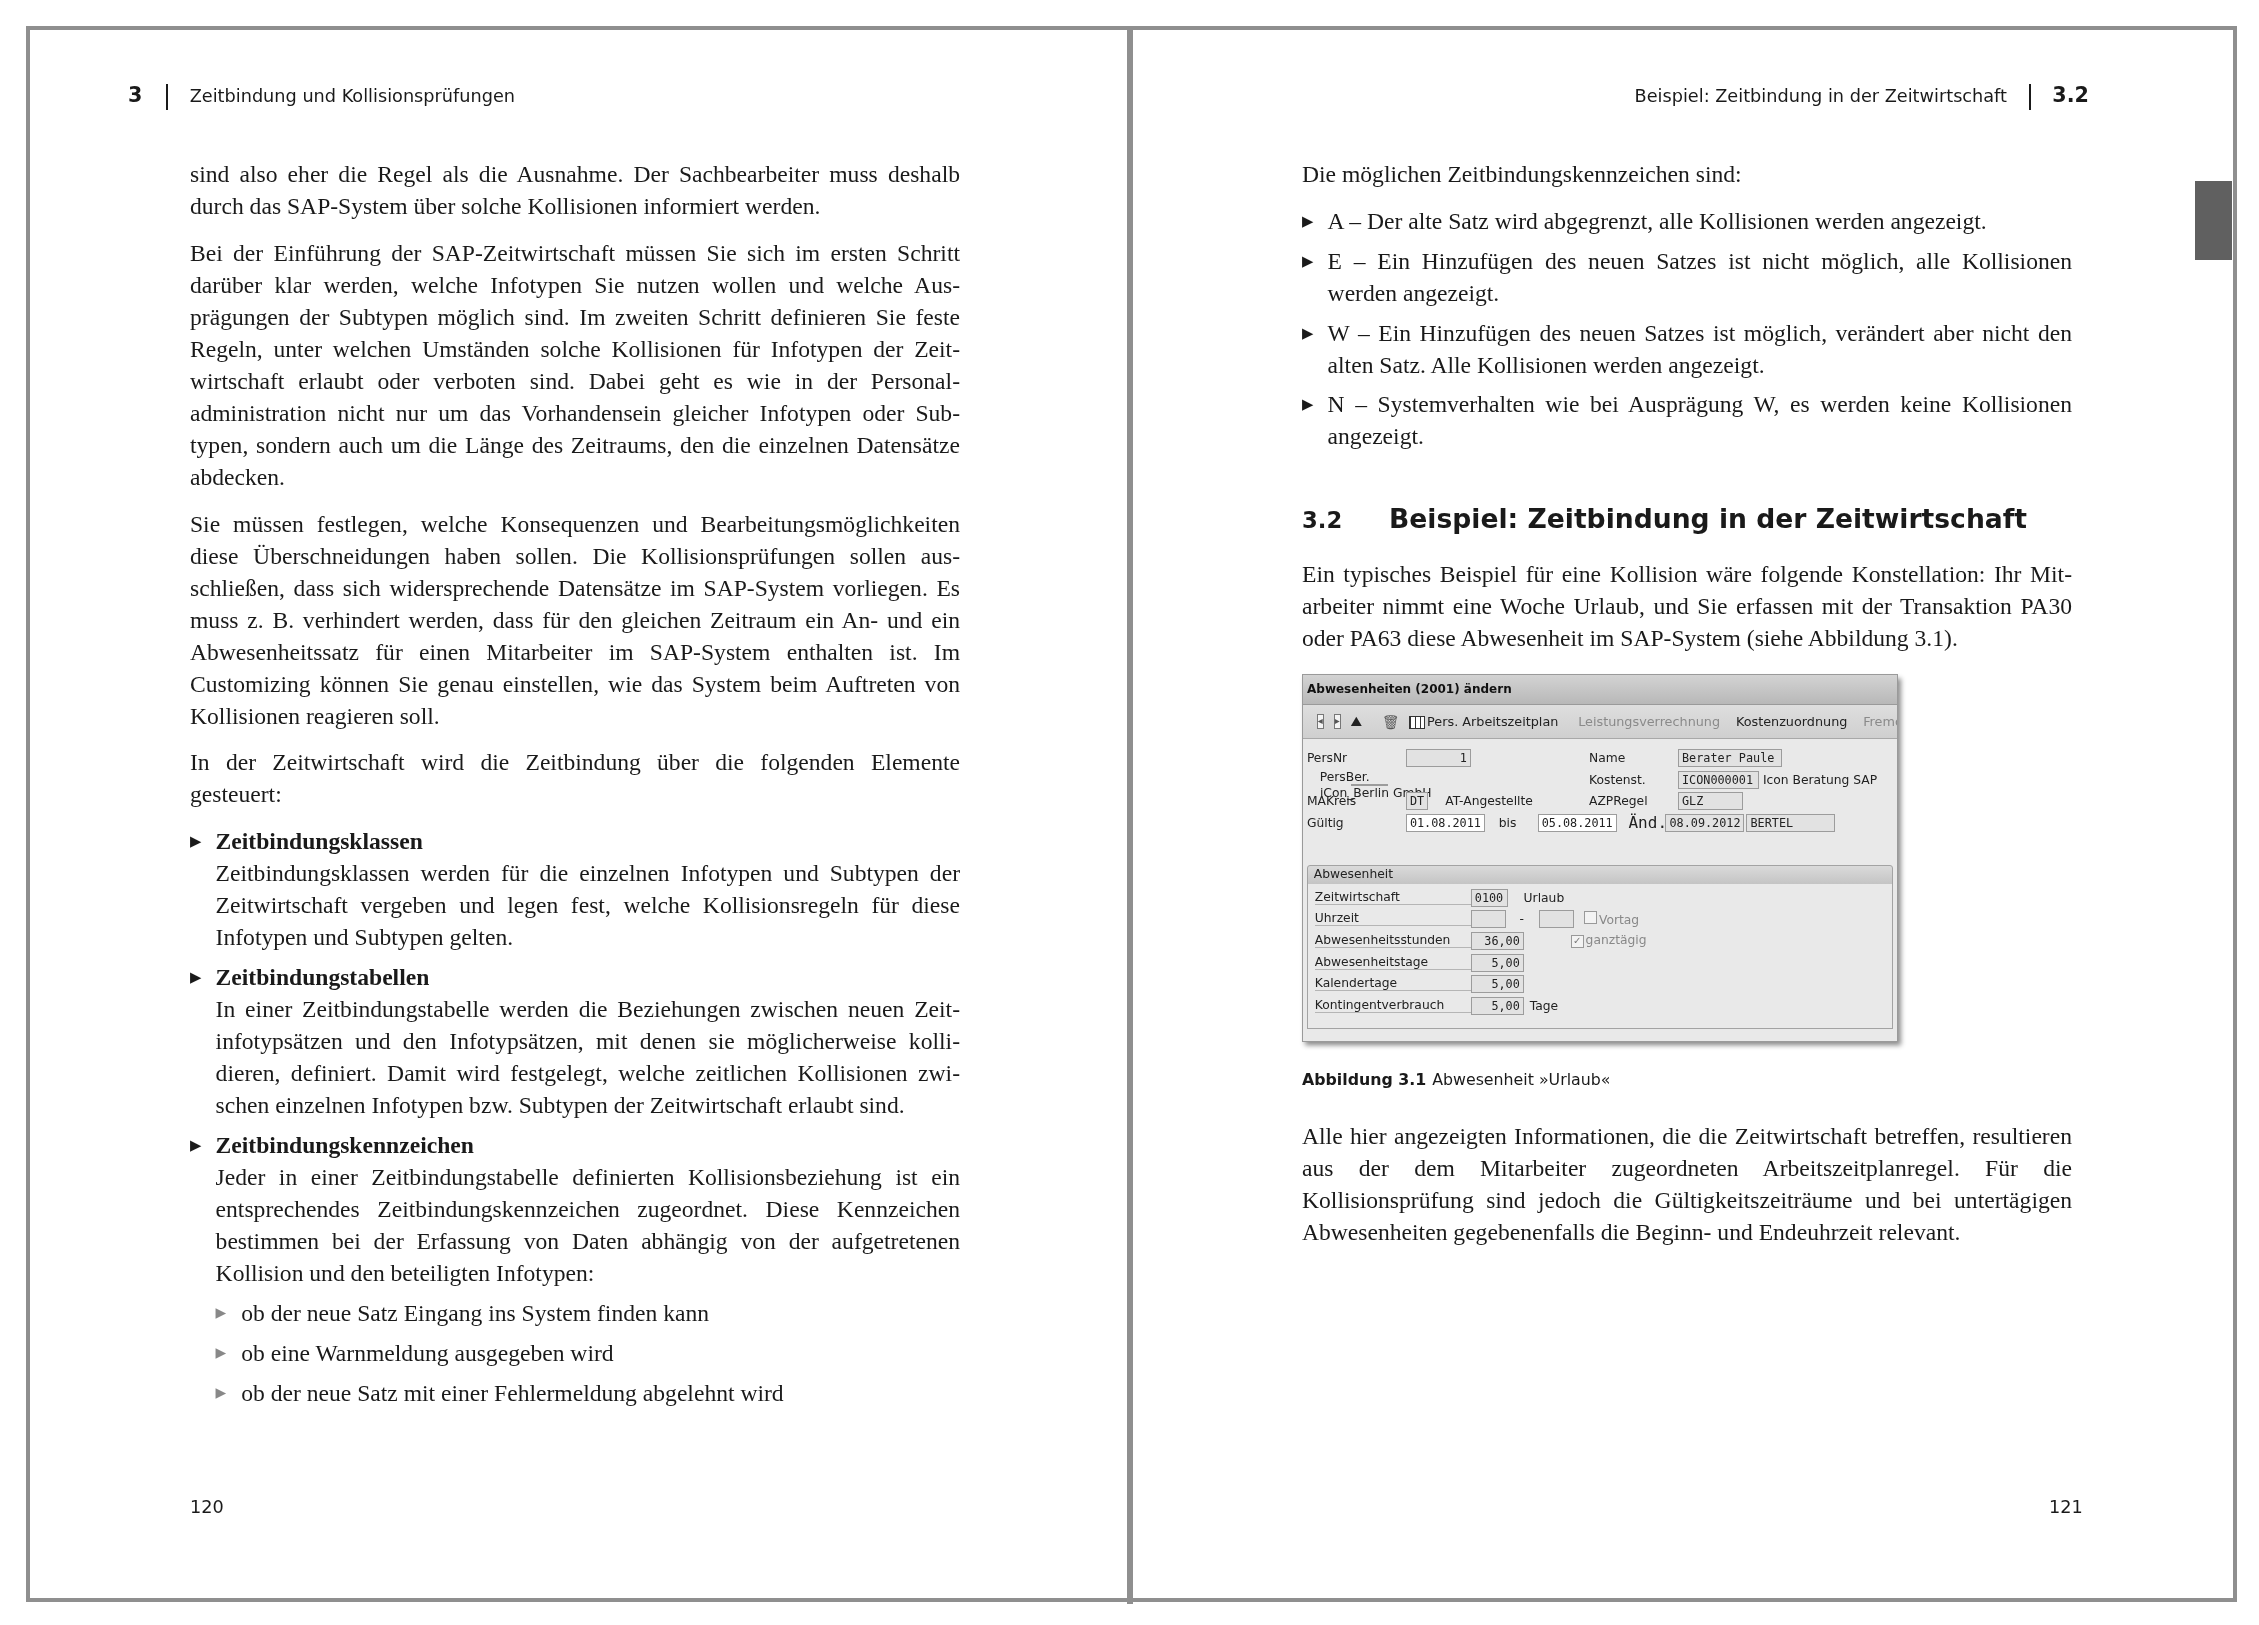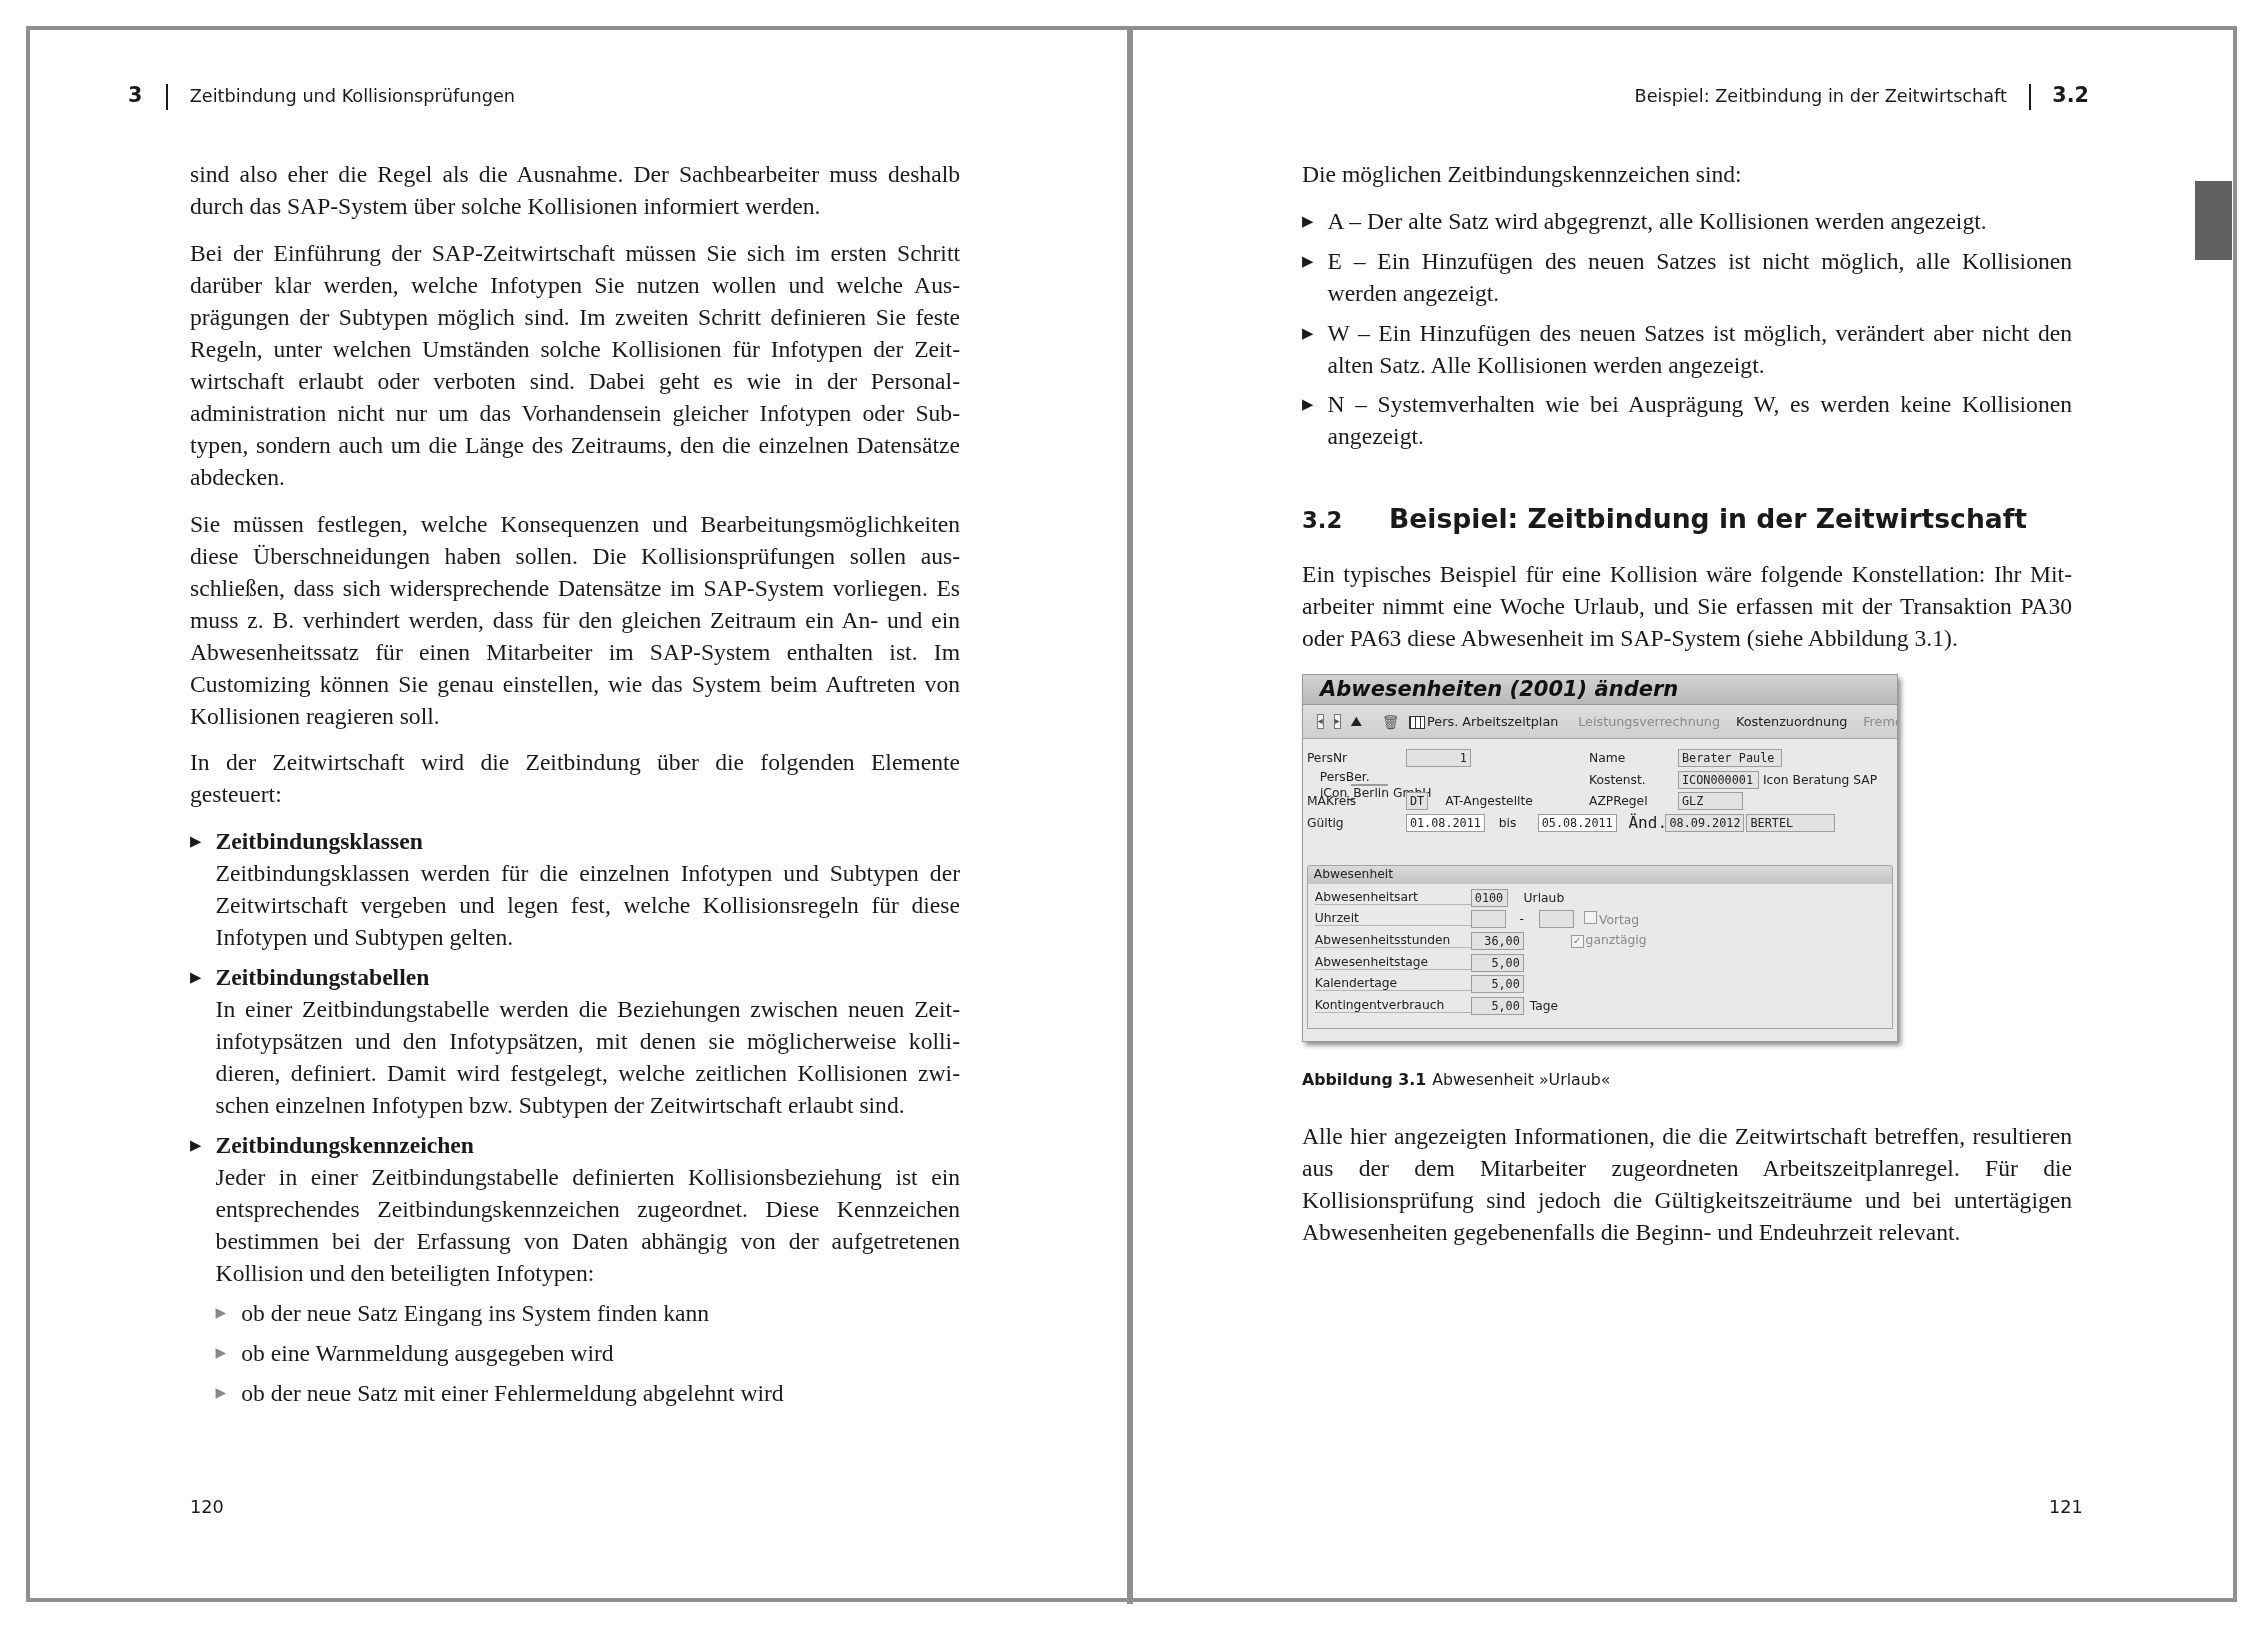--- a/index.html
+++ b/index.html
@@ -26,21 +26,21 @@
   ul.tri > li .bullet { position:absolute; left:0; top:0; font-size:14.8px; line-height:32px; color:#1a1a1a; }
   ul.tri > li .term { font-weight:bold; display:block; }
   ul.sub { list-style:none; margin:7.9px 0 0 0; padding:0; }
   ul.sub > li { position:relative; padding-left:25.6px; margin-bottom:7.9px; text-align:left; }
   ul.sub > li .bullet { position:absolute; left:0; top:0; font-size:13.8px; line-height:32px; color:#888; }
 
   .section-head { font-family:"DejaVu Sans", sans-serif; font-weight:bold; font-size:26.6px; margin:51px 0 21.7px 0; white-space:nowrap; text-align:left; }
   .section-head .secnum { display:inline-block; width:87px; font-size:22.7px; }
 
   .sap { position:relative; width:594px; height:366px; margin:19.7px 0 0 0; background:#e9e9e9; border:1px solid #9a9a9a; box-shadow:3px 3.9px 4.9px rgba(0,0,0,0.45); font-family:"DejaVu Sans", sans-serif; font-size:12.8px; color:#222; line-height:normal; text-align:left; }
-  .sap-title { height:29.6px; background:linear-gradient(#d3d3d3,#b8b8b8); border-bottom:1px solid #9a9a9a; font-style:italic; font-weight:bold; font-size:21px; padding-left:17px; line-height:29.6px; color:#111; }
+  .sap-title { height:29.6px; background:linear-gradient(#d3d3d3,#b8b8b8); border-bottom:1px solid #9a9a9a; font-weight:bold; font-size:12px; padding-left:4px; line-height:29.6px; color:#111; }
   .sap-toolbar { height:32.5px; background:linear-gradient(#dedede,#cfcfcf); border-bottom:1px solid #a8a8a8; display:flex; align-items:center; padding-left:13.8px; gap:9.9px; white-space:nowrap; overflow:hidden; font-size:12.8px; }
   .tb-ico { width:13.8px; height:14.8px; border:1px solid #777; background:#f4f4f4; box-sizing:border-box; display:inline-block; font-size:9.9px; line-height:11.8px; text-align:center; color:#555; }
   .tb-sep { width:1px; height:17.7px; background:#aaa; }
   .tb-dis { color:#8a8a8a; }
   .grid-ico { display:inline-block; width:15.8px; height:13.8px; border:1px solid #333; background:repeating-linear-gradient(90deg,#333 0 1px,#fff 1px 4.9px); box-sizing:border-box; vertical-align:middle; margin-right:2px; }
 
   .row { position:absolute; height:19.7px; display:flex; align-items:center; font-size:12.3px; }
   .fld { height:17.7px; border:1px solid #9c9c9c; background:#e2e2e2; font-family:"DejaVu Sans Mono", monospace; font-size:11.8px; line-height:17.7px; padding:0 3px; box-sizing:border-box; white-space:nowrap; overflow:hidden; }
   .fld.white { background:#ffffff; }
   .fld.right { text-align:right; }
@@ -170,21 +170,21 @@
       <span class="fld white" style="width:79px;">05.08.2011</span>
       <span class="lbl" style="width:37px;margin-left:11.8px;font-family:'DejaVu Sans Mono',monospace;font-size:16px;">Änd.</span>
       <span class="fld" style="width:79px;">08.09.2012</span>
       <span class="fld" style="width:89px;margin-left:2px;">BERTEL</span>
     </div>
 
     <div class="grp-head">Abwesenheit</div>
     <div class="grp-body"></div>
 
     <div class="row" style="left:11.8px;top:213px;">
-      <span class="lbl uline" style="width:156px;">Abwesenheitsart</span>
+      <span class="lbl uline" style="width:156px;">Zeitwirtschaft</span>
       <span class="fld" style="width:37px;">0100</span>
       <span class="lbl" style="margin-left:15.8px;">Urlaub</span>
     </div>
     <div class="row" style="left:11.8px;top:234px;">
       <span class="lbl uline" style="width:156px;">Uhrzeit</span>
       <span class="fld" style="width:35px;"></span>
       <span class="lbl" style="width:19.7px;margin-left:13.8px;">-</span>
       <span class="fld" style="width:35px;"></span>
       <span style="margin-left:9.9px;" class="dimtxt"><span class="chk"></span><span>Vortag</span></span>
     </div>

